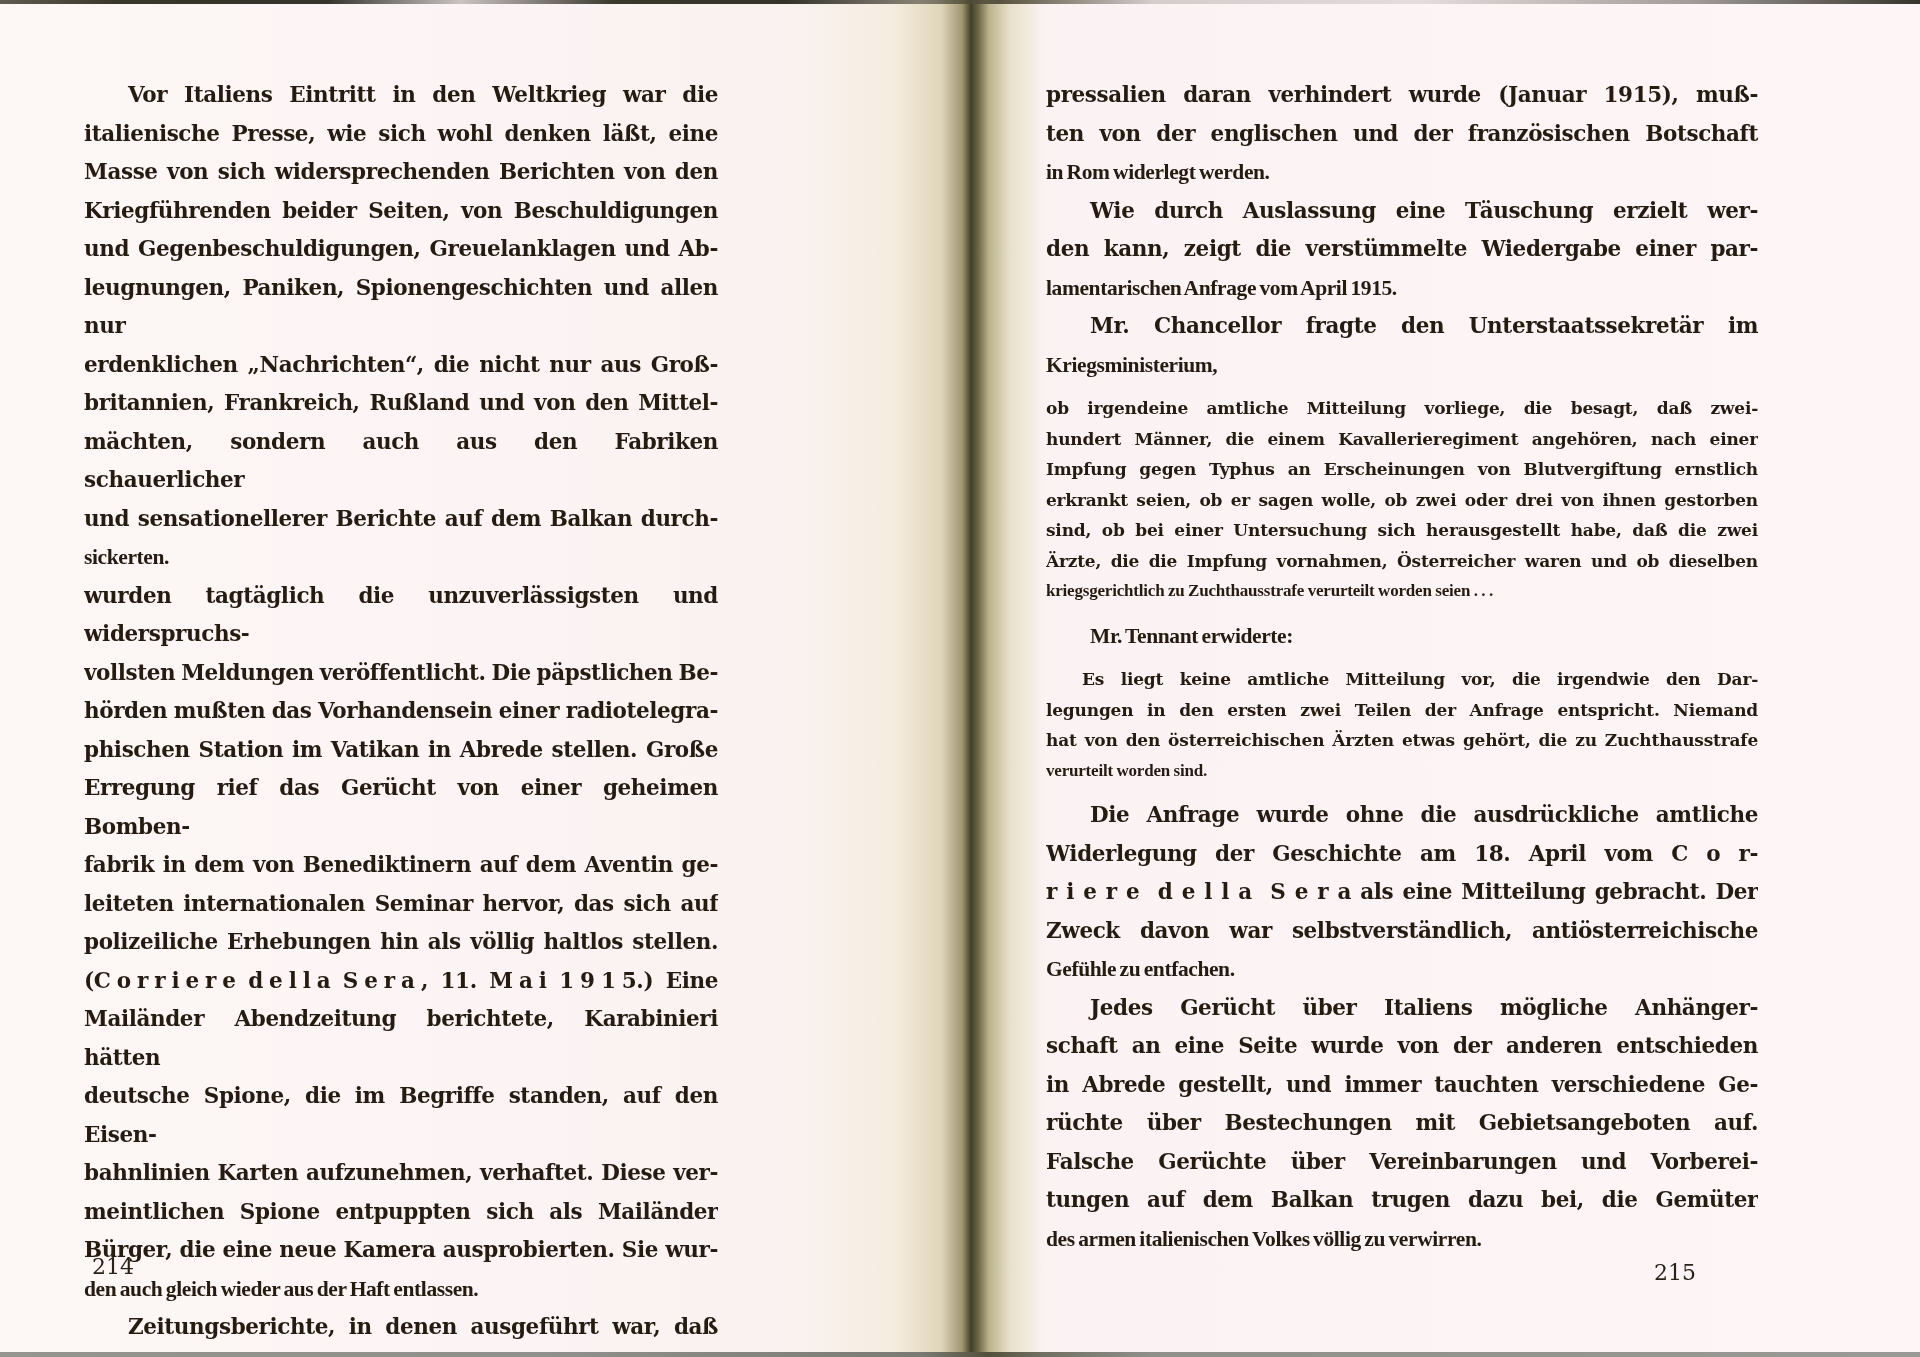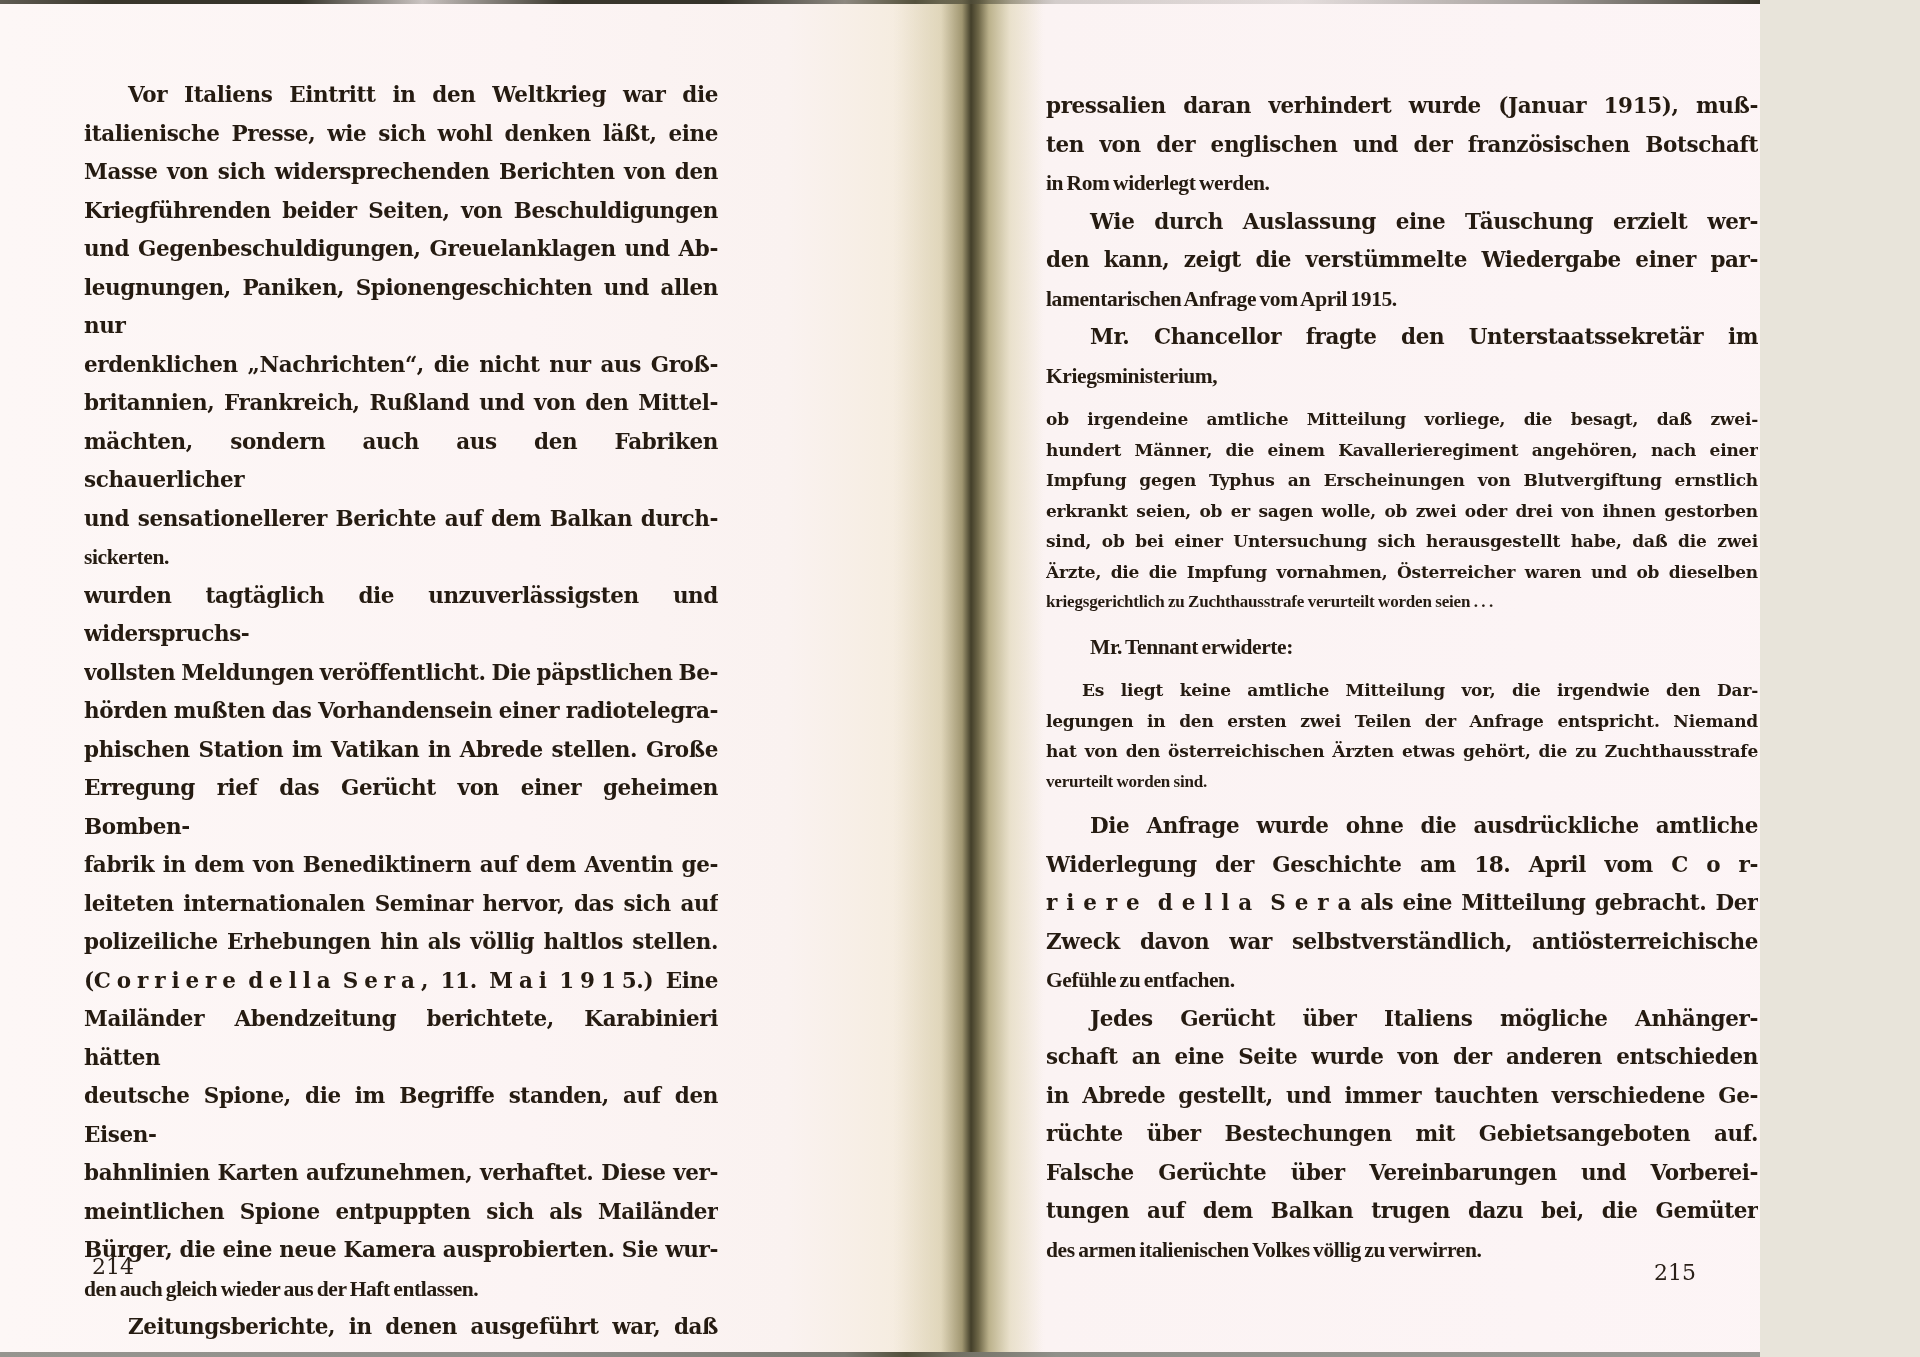--- a/index.html
+++ b/index.html
@@ -1,18 +1,18 @@
 <!DOCTYPE html>
 <html><head>
 <meta charset="utf-8">
 <style>
   html,body{margin:0;padding:0;background:#e8e4da;}
   .scan{
     position:relative;
-    width:1760px;height:1357px;
+    width:1920px;height:1357px;
     overflow:hidden;
     background:#c2410c;
     font-family:"DejaVu Serif", serif;
   }
   .page{position:absolute;top:0;height:100%;}
   .page.left{
     left:0;width:960px;
     background:linear-gradient(90deg,#fdf7f6 0%,#fcf4f4 55%,#faf2f0 82%,#f5ecdf 94%,#ece2cb 100%);
   }
   .page.right{
@@ -41,21 +41,21 @@
       rgba(53,51,42,0.45) 88%,#37342a 100%);
   }
   .edge-bottom{
     position:absolute;bottom:0;left:0;width:100%;height:5px;
     background:linear-gradient(90deg,
       #96958f 0%,#8f8f8b 30%,#7b7a72 48%,
       #524f3a 51.5%,#6f6d60 54%,#90908a 60%,#9a9995 100%);
   }
   .textcol{position:absolute;color:#251b11;}
   .textcol.left{left:84px;top:76px;width:634px;}
-  .textcol.right{left:1046px;top:76px;width:712px;margin-top:11px;}
+  .textcol.right{left:1046px;top:76px;width:712px;}
   .para{margin:0;}
   .para.small{margin:9px 0 10px 0;}
   .line{
     text-align:justify;
     text-align-last:justify;
     -moz-text-align-last:justify;
     overflow:hidden;
     white-space:normal;
   }
   .line.last-left{text-align-last:left;font-family:Liberation Serif, serif;-moz-text-align-last:left;}

